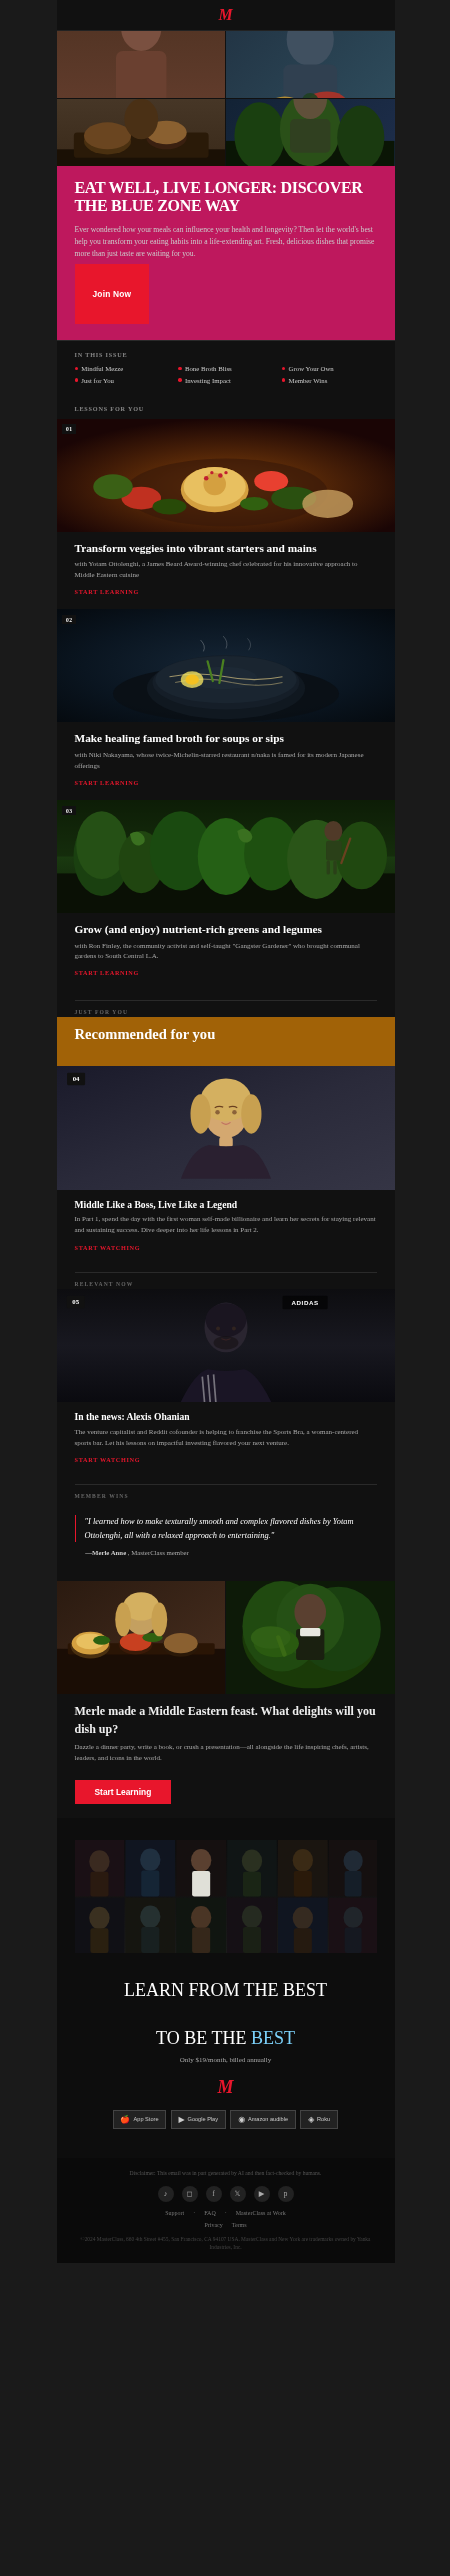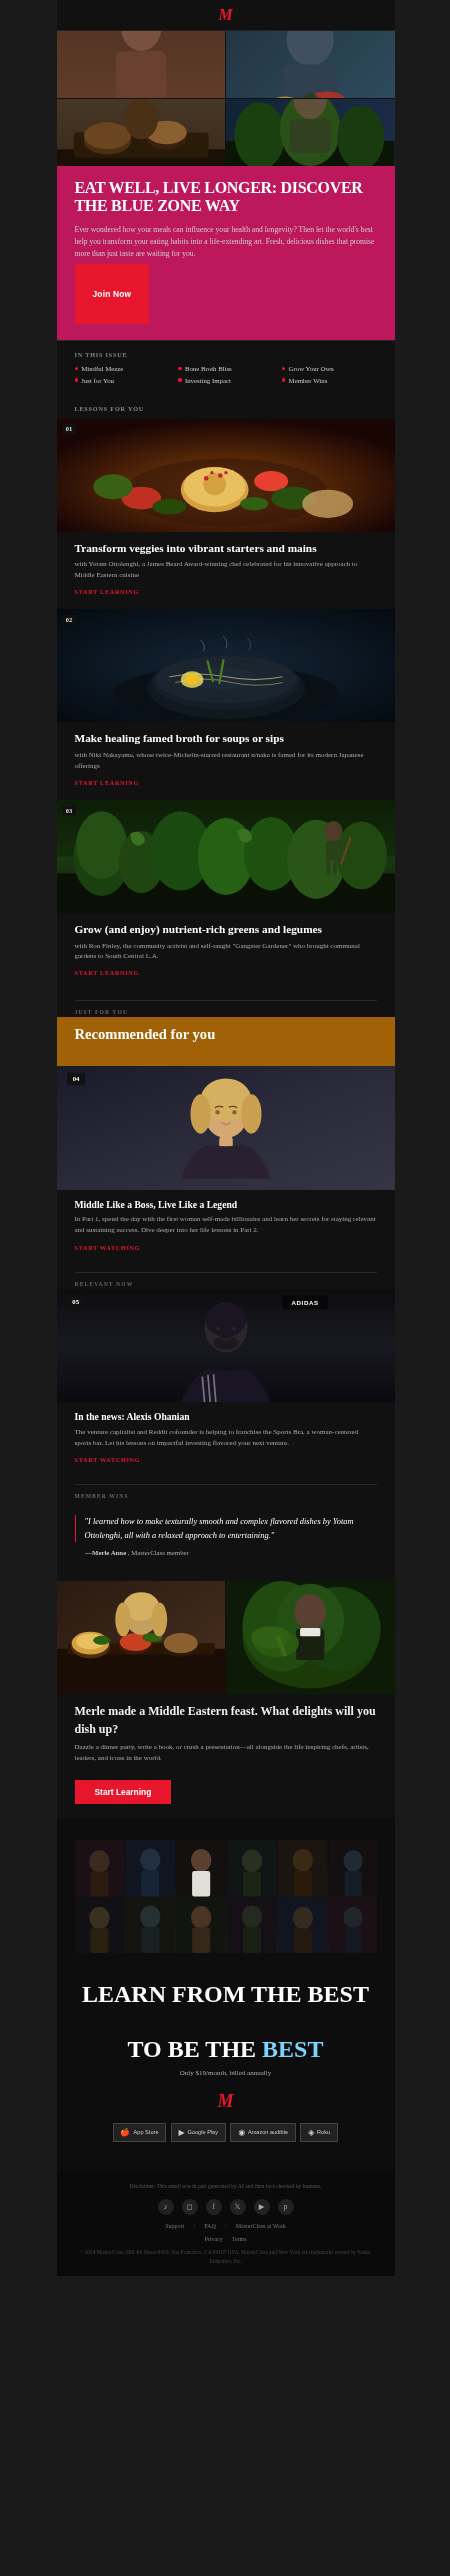--- a/index.html
+++ b/index.html
@@ -311,22 +311,22 @@
       cursor: pointer;
     }
 
     
     .final-banner {
       background: #0d0d0d;
       padding: 22.5px 18px 18px;
       text-align: center;
     }
     .final-headline {
-      font-size: 24px;
-      font-weight: 700;
+      font-size: 18px;
+      font-weight: 400;
       text-transform: uppercase;
       line-height: 1.1;
       color: #fff;
       margin-bottom: 4.5px;
       margin-top: 28px;
     }
     .final-headline span {
       color: #7dd3fc;
     }
     .final-sub {

